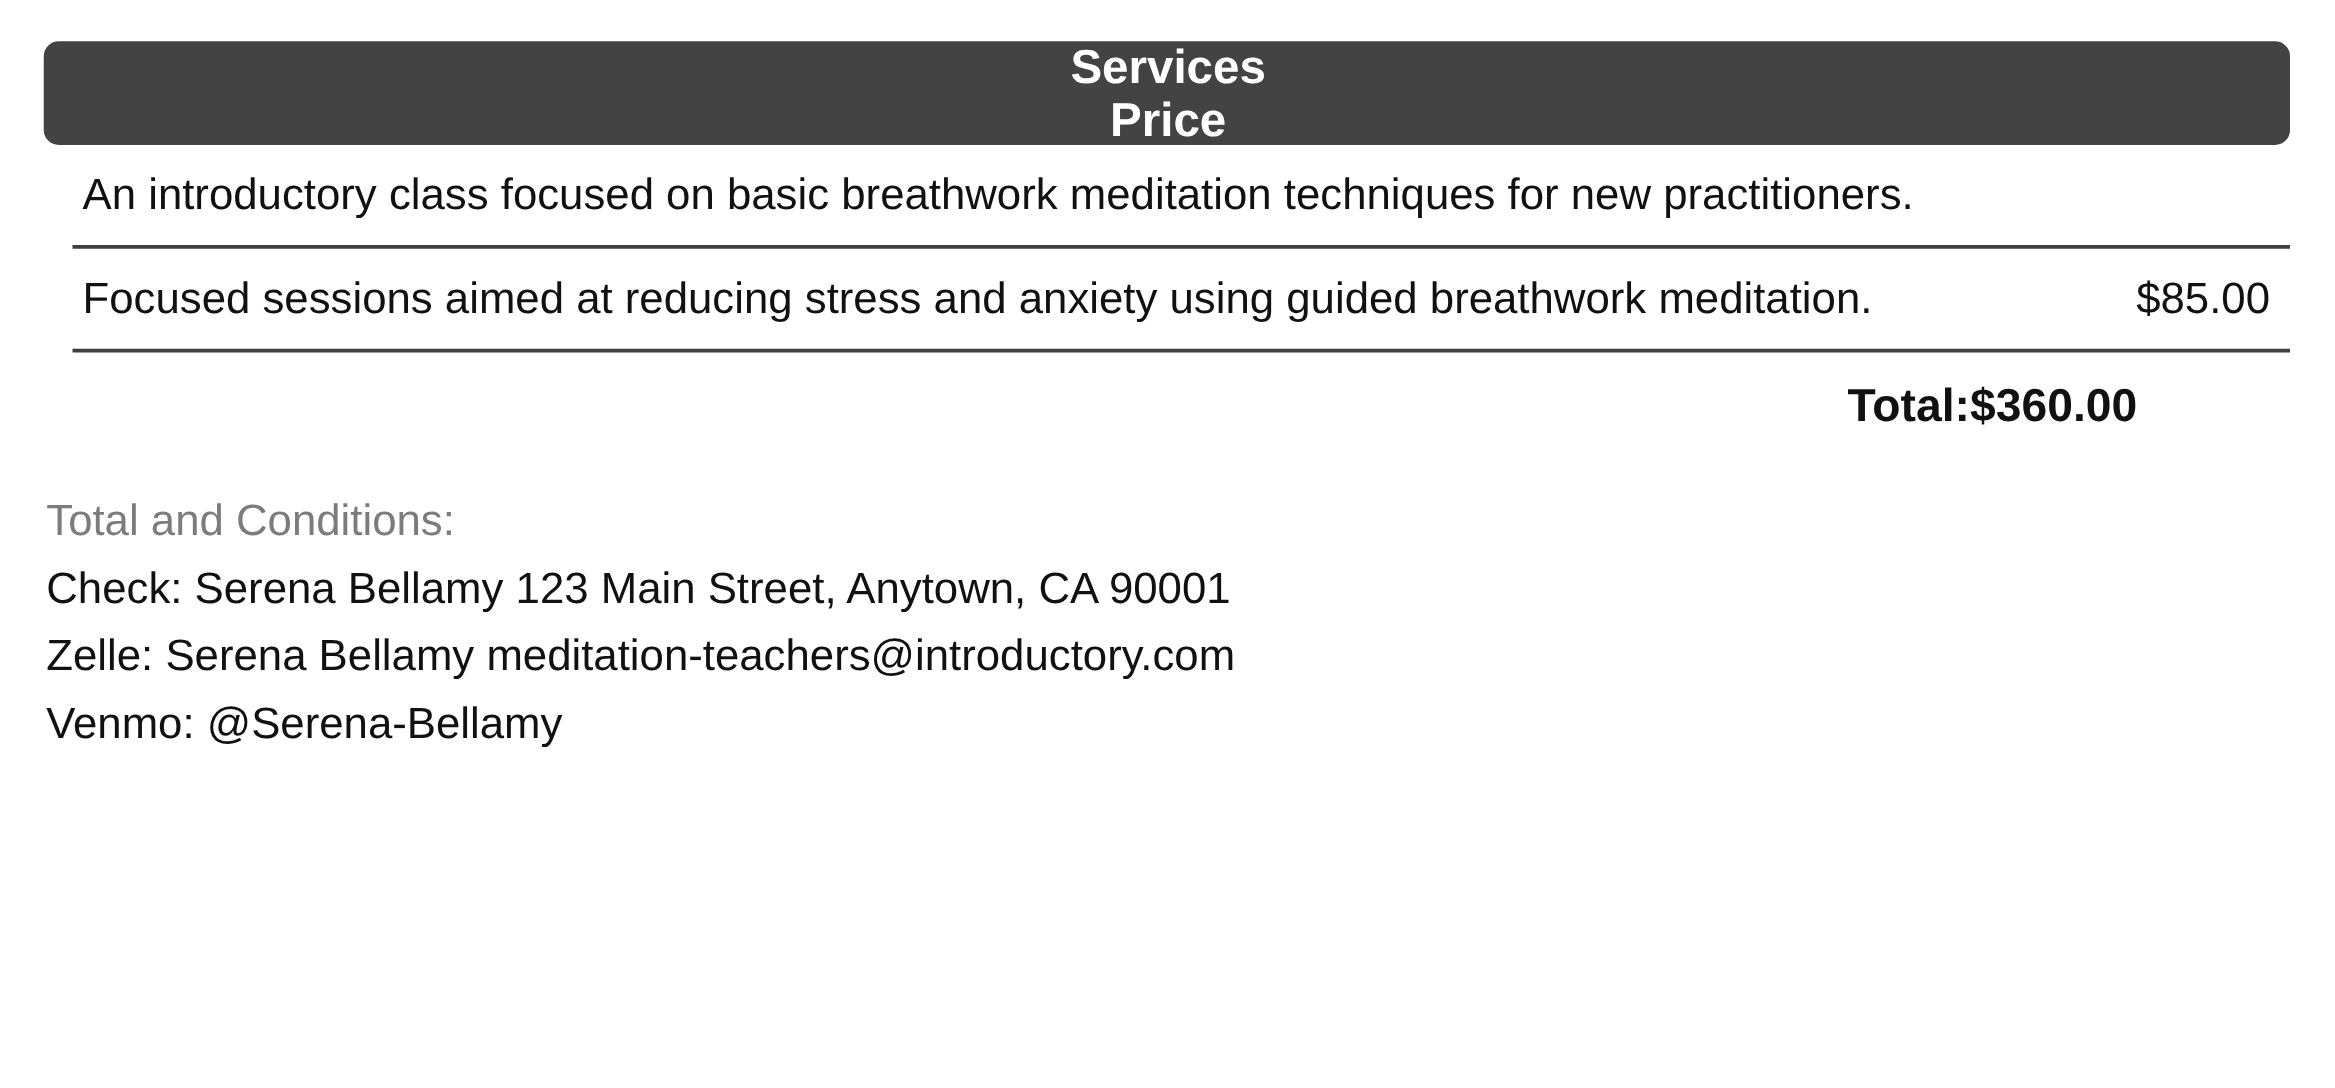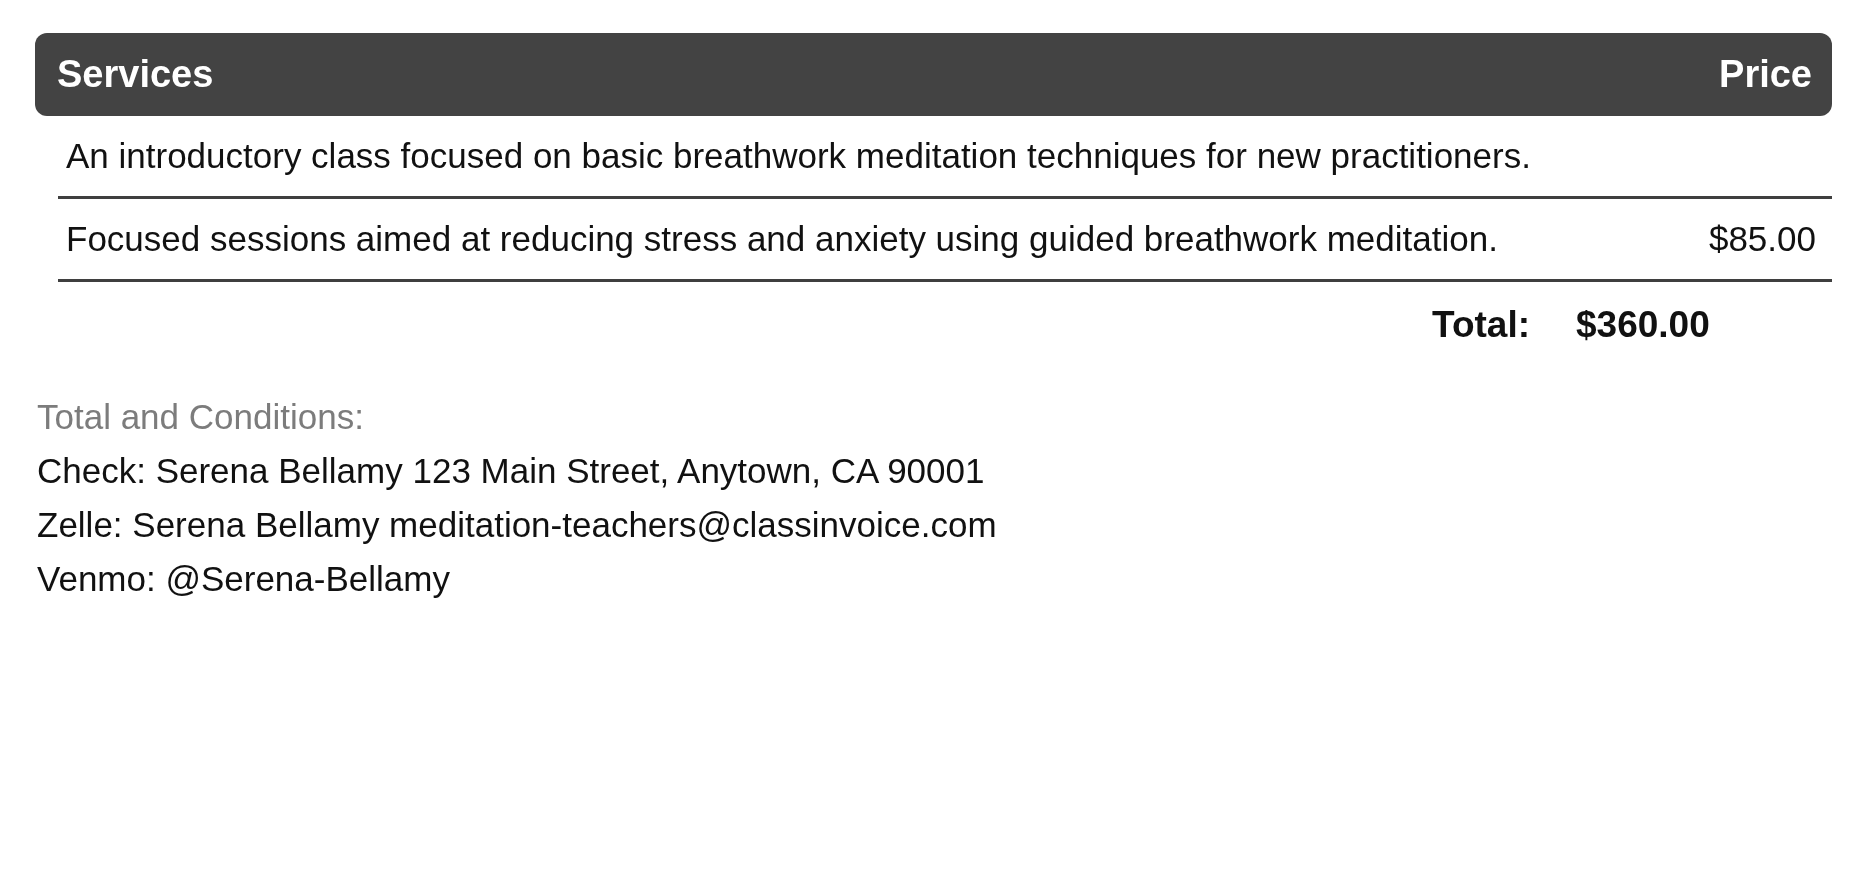--- a/index.html
+++ b/index.html
@@ -26,20 +26,21 @@
     background: var(--header-bg);
     color: var(--header-text);
     border-radius: 12px;
     height: 83px;
     display: flex;
     align-items: center;
     justify-content: space-between;
     padding: 0 20px 0 22px;
     font-size: 38px;
     font-weight: bold;
+    flex-direction: column;
   }
   .tbl-row {
     display: flex;
     align-items: center;
     border-bottom: 3px solid var(--divider);
     padding: 19px 0;
     margin-left: 23px;
   }
   .cell-desc {
     flex: 1 1 auto;
@@ -53,21 +54,20 @@
     padding-right: 16px;
     font-size: 35px;
     white-space: nowrap;
   }
   .tbl-total {
     display: flex;
     justify-content: flex-end;
     align-items: center;
     padding: 22px 0 0 0;
     font-weight: bold;
-    gap: 46px;
   }
   .total-label {
     font-size: 37px;
   }
   .total-value {
     flex: 0 0 256px;
     text-align: left;
     padding-right: 16px;
     font-size: 37px;
     white-space: nowrap;
@@ -112,17 +112,17 @@
     <div class="tbl-total">
       <span class="total-label">Total:</span>
       <span class="total-value">$360.00</span>
     </div>
 
   </div>
 
   <div class="terms">
     <div class="terms-title">Total and Conditions:</div>
     <div class="terms-line">Check: Serena Bellamy 123 Main Street, Anytown, CA 90001</div>
-    <div class="terms-line">Zelle: Serena Bellamy meditation-teachers@classinvoice.com</div>
+    <div class="terms-line">Zelle: Serena Bellamy meditation-teachers@introductory.com</div>
     <div class="terms-line">Venmo: @Serena-Bellamy</div>
   </div>
 
 </div>
 
 </body></html>

